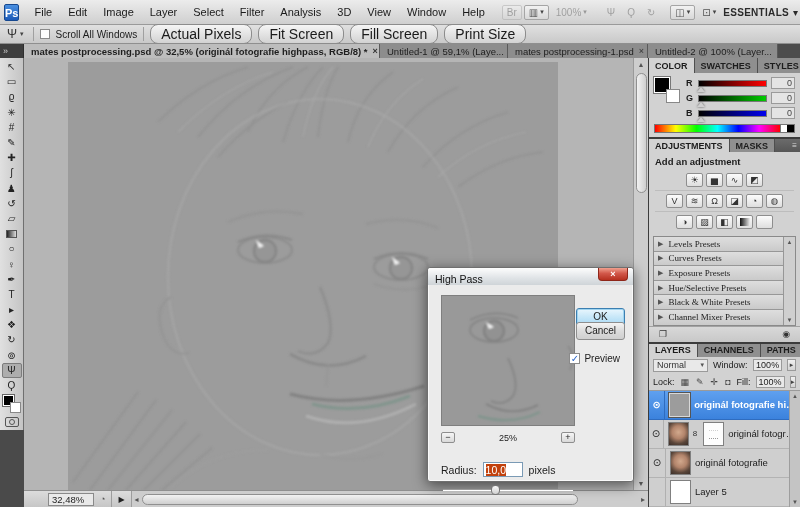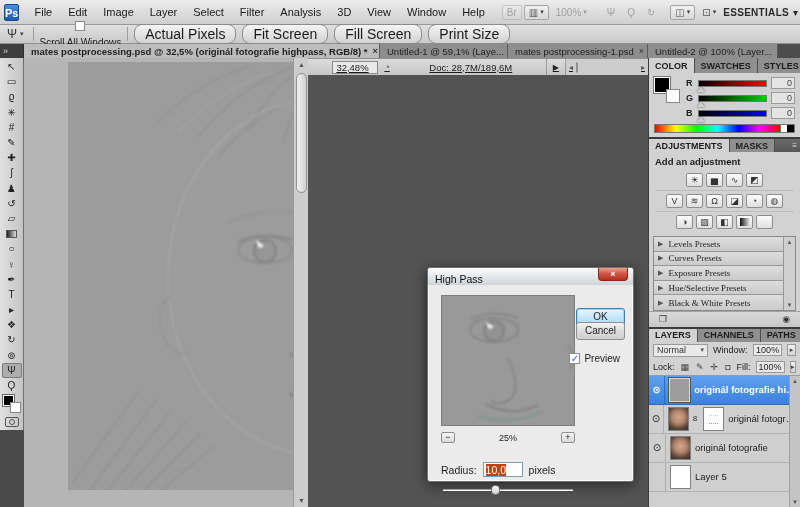--- a/index.html
+++ b/index.html
@@ -16,21 +16,21 @@
   .mb-icon .caret { font-size:7px; color:#444; }
   .dim { opacity:.45; }
   .workspace { margin-left:auto; display:flex; align-items:center; gap:8px; }
   .workspace-label { font-weight:bold; font-size:10px; color:#2a2a2a; letter-spacing:.3px; display:flex; gap:4px; align-items:center; }
 
   
   .optionsbar { height:19px; background:linear-gradient(#e0e0e0,#c9c9c9); border-bottom:1px solid #8f8f8f; display:flex; align-items:center; padding:0 4px; gap:6px; }
   .tool-preset { display:flex; align-items:center; gap:3px; padding:0 3px; }
   .tool-preset .glyph { font-size:12px; color:#333; }
   .ob-sep { width:1px; height:14px; background:#a0a0a0; }
-  .cb-wrap { display:flex; align-items:center; gap:6px; font-size:10px;flex-direction:column; }
+  .cb-wrap { display:flex; align-items:center; gap:6px; font-size:10px; }
   .cb { width:10px; height:10px; background:#fdfdfd; border:1px solid #8a8a8a; display:inline-block; }
   .ob-btn { font-size:14px; padding:1px 10px; background:linear-gradient(#f5f5f5,#d2d2d2); border:1px solid #8c8c8c; border-radius:8px; color:#1a1a1a; }
 
   
   .tabbar { height:14px; background:#4c4c4c; display:flex; align-items:stretch; }
   .tab-collapse { width:24px; background:#3e3e3e; color:#cfcfcf; font-size:9px; line-height:14px; padding-left:3px; border-right:1px solid #2e2e2e; }
   .doc-tab { display:flex; align-items:center; gap:5px; padding:0 7px; font-size:9.5px; background:#8d8d8d; color:#1e1e1e; border-right:1px solid #5a5a5a; white-space:nowrap; overflow:hidden; }
   .doc-tab.active { background:#bdbdbd; font-weight:bold; }
   .doc-tab .x { font-size:9px; color:#333; }
 
@@ -43,21 +43,21 @@
   .tool { width:20px; height:15.2px; display:flex; align-items:center; justify-content:center; font-size:10px; color:#222; }
   .tool.selected { background:#adadad; border:1px solid #7c7c7c; border-radius:2px; }
   .tool-gradient-chip { width:11px; height:8px; background:linear-gradient(90deg,#222,#ddd); border:1px solid #555; }
   .fgbg { position:relative; width:18px; height:18px; margin:2px 0; }
   .fgbg .fg { position:absolute; left:0; top:0; width:11px; height:11px; background:#000; border:1px solid #fff; outline:1px solid #666; }
   .fgbg .bg { position:absolute; right:0; bottom:0; width:11px; height:11px; background:#fff; border:1px solid #888; }
   .qmask { width:14px; height:10px; border:1px solid #555; border-radius:2px; margin:2px 0; display:flex; align-items:center; justify-content:center; }
   .qmask i { width:6px; height:6px; border:1px solid #555; border-radius:50%; }
 
   
-  .centercol { flex:1; display:flex; min-width:0;text-decoration:underline; }
+  .centercol { flex:1; display:flex; flex-direction:column; min-width:0; }
   .canvas { flex:1; position:relative; background:#b5b5b5; overflow:hidden; }
   .canvas svg.artwork { position:absolute; left:44px; top:4px; }
   .vscroll { position:absolute; right:0; top:0; bottom:0; width:15px; background:#cdcdcd; border-left:1px solid #9a9a9a; display:flex; flex-direction:column; align-items:center; font-size:7px; color:#555; }
   .vscroll .arr { height:13px; line-height:13px; }
   .vscroll .vthumb { width:11px; height:120px; background:linear-gradient(90deg,#f2f2f2,#cfcfcf); border:1px solid #909090; border-radius:6px; }
   .vscroll .vtrack { flex:1; display:flex; justify-content:center; padding-top:2px; }
 
   
   .statusrow { height:17px; background:linear-gradient(#dcdcdc,#c6c6c6); border-top:1px solid #8f8f8f; display:flex; align-items:center; font-size:9.5px; }
   .zoom-field { width:46px; height:13px; margin-left:24px; background:#e9e9e9; border:1px solid #8a8a8a; padding:0 3px; line-height:12px; }
@@ -350,21 +350,20 @@
         <span class="arr">▲</span>
         <span class="vtrack">
             <span class="vthumb"></span>
           </span>
         <span class="arr">▼</span>
       </div>
     </div>
     <div class="statusrow">
       <span class="zoom-field">32,48%</span>
       <span class="status-ic">◔</span>
-      <span class="doc-size">Doc: 28,7M/189,6M</span>
       <span class="status-play">▶</span>
       <span class="hscroll">
         <span class="arr">◂</span>
         <span class="hthumb"></span>
         <span class="arr">▸</span>
       </span>
     </div>
   </div>
 
   <div class="dock">
@@ -459,20 +458,24 @@
               <span>Exposure Presets</span>
             </div>
           <div class="preset-row">
               <span class="tri">▶</span>
               <span>Hue/Selective Presets</span>
             </div>
           <div class="preset-row">
               <span class="tri">▶</span>
               <span>Black &amp; White Presets</span>
             </div>
+          <div class="preset-row">
+              <span class="tri">▶</span>
+              <span>Channel Mixer Presets</span>
+            </div>
         </div>
         <div class="p-scroll">
           <span>▲</span>
           <span>▼</span>
         </div>
       </div>
       <div class="adj-footer">
         <span>❐</span>
         <span>◉</span>
       </div>

